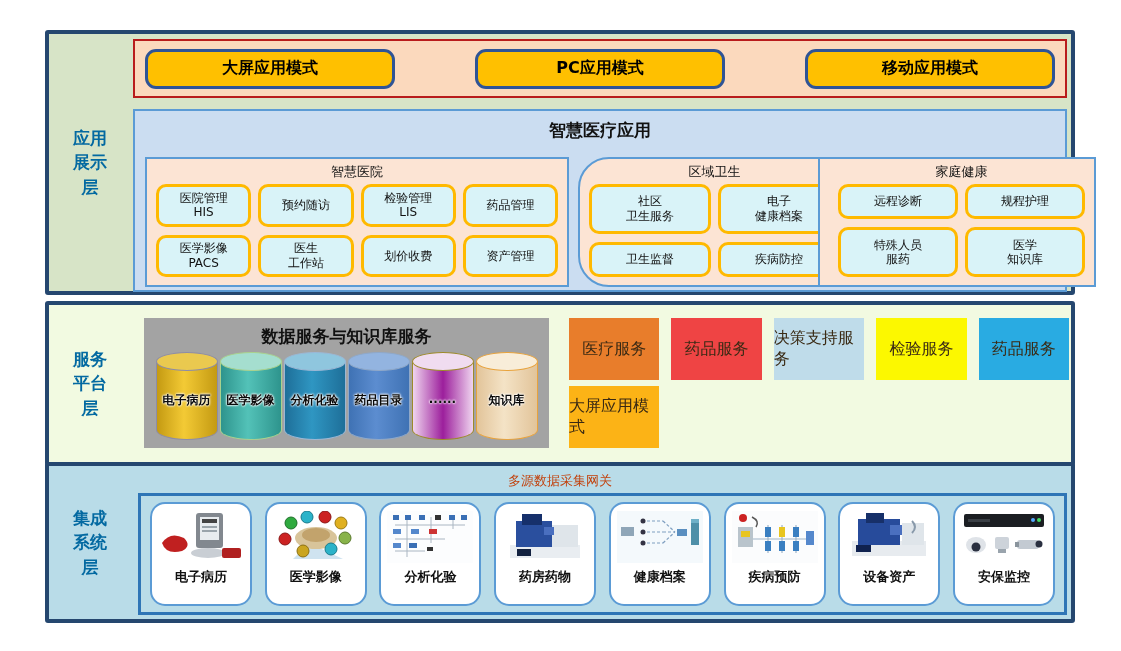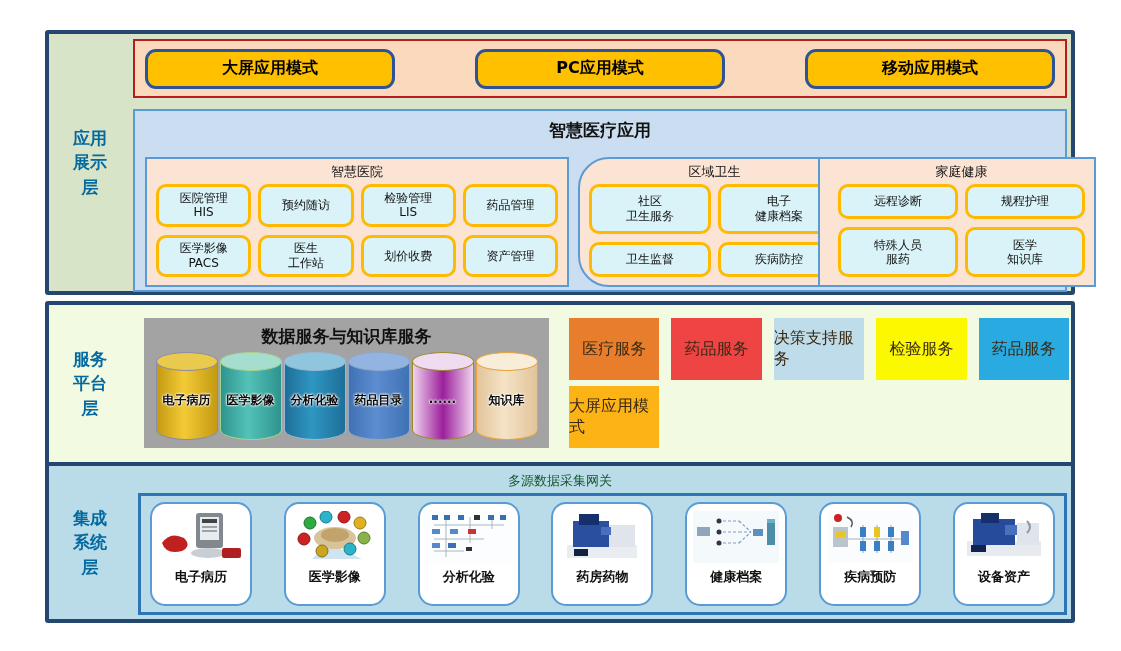--- a/index.html
+++ b/index.html
@@ -58,21 +58,21 @@
   .c5 .cyl-top{background:#F0DCF0;border:1px solid #9C8A2A;} .c5 .cyl-body{background:linear-gradient(90deg,#EFD4EF,#9C1F9C 50%,#EFD4EF);border:1px solid #9C8A2A;border-top:none;}
   .c6 .cyl-top{background:#F8EDD9;border:1px solid #E8A33D;} .c6 .cyl-body{background:linear-gradient(90deg,#E2C49A,#F4E3C6 45%,#E2C49A);border:1px solid #E8A33D;border-top:none;}
 
   .svc-grid { position:absolute; left:520px; top:13px; width:500px; height:130px;
     display:grid; grid-template-columns:repeat(5,1fr); grid-template-rows:1fr 1fr; gap:6px 12px; }
   .svc { display:flex; align-items:center; justify-content:center; font-size:16px; color:#3a2a14; }
   .svc1{background:#E87D2B;} .svc2{background:#ef4444;} .svc3{background:#BFDCEA;}
   .svc4{background:#FCF800;} .svc5{background:#29ABE2;} .svc6{background:#FCB316;}
 
   
-  .gw-title { position:absolute; top:6px; left:0; right:0; text-align:center; font-size:13px; color:#14532d; }
+  .gw-title { position:absolute; top:6px; left:0; right:0; text-align:center; font-size:13px; color:#c2410c; }
   .gw-box { position:absolute; left:89px; top:27px; width:929px; height:122px;
     border:3px solid #2E75B6; display:flex; align-items:center; justify-content:space-between;
     padding:0 9px; }
   .dev-card { width:102px; height:104px; background:#fff; border:2px solid #5B9BD5; border-radius:15px;
     display:flex; flex-direction:column; align-items:center; justify-content:flex-start;
     padding-top:7px; }
   .dev-photo { width:86px; height:52px; }
   .dev-photo svg { width:86px; height:52px; display:block; }
   .dev-label { margin-top:5px; font-size:13px; font-weight:600; color:#111; }
 </style>
@@ -315,17 +315,35 @@
             <rect x="12" y="8" width="42" height="26" fill="#274b9b"></rect>
             <rect x="20" y="2" width="18" height="10" fill="#173069"></rect>
             <rect x="44" y="14" width="12" height="10" fill="#4a6fbf"></rect>
             <rect x="10" y="34" width="15" height="7" fill="#10224f"></rect>
             <path d="M66 10 q6 6 0 12" stroke="#8899aa" stroke-width="2" fill="none"></path>
           </svg>
         </div>
         <div class="dev-label">设备资产</div>
       </div>
 
+      <div class="dev-card">
+        <div class="dev-photo">
+          <svg viewBox="0 0 86 52">
+            <rect x="3" y="3" width="80" height="13" rx="2" fill="#1b1e22"></rect>
+            <rect x="7" y="8" width="22" height="3" fill="#3a3f45"></rect>
+            <circle cx="72" cy="9" r="2" fill="#55aaff"></circle>
+              <circle cx="78" cy="9" r="2" fill="#44dd66"></circle>
+            <ellipse cx="15" cy="34" rx="10" ry="8" fill="#dfe3e8"></ellipse>
+            <circle cx="15" cy="36" r="4.5" fill="#2a3040"></circle>
+            <rect x="34" y="26" width="14" height="12" rx="2" fill="#cdd3da"></rect>
+            <rect x="37" y="38" width="8" height="4" fill="#9aa4ad"></rect>
+            <rect x="56" y="29" width="22" height="9" rx="3" fill="#c3cad2"></rect>
+            <circle cx="78" cy="33" r="3.5" fill="#2a3040"></circle>
+            <rect x="54" y="31" width="4" height="5" fill="#8a949d"></rect>
+          </svg>
+        </div>
+        <div class="dev-label">安保监控</div>
+      </div>
 
     </div>
   </section>
 
 </div>
 
 </body></html>

